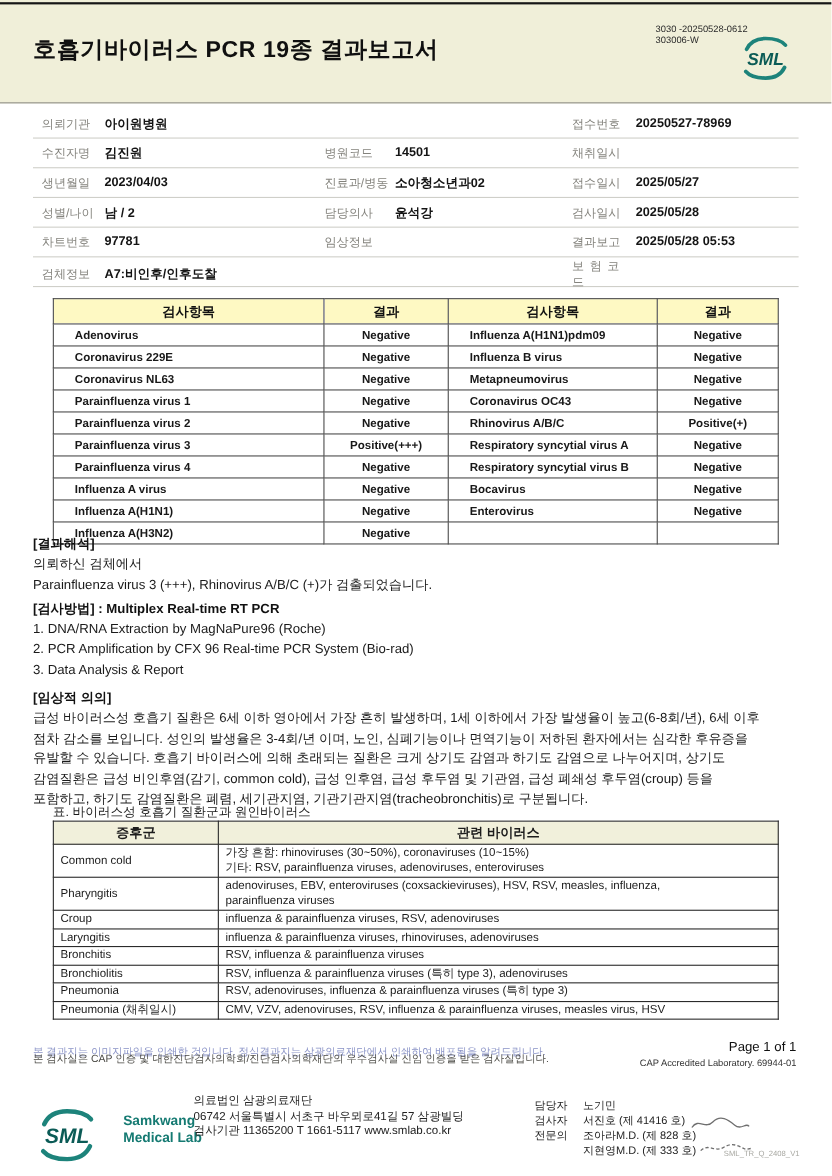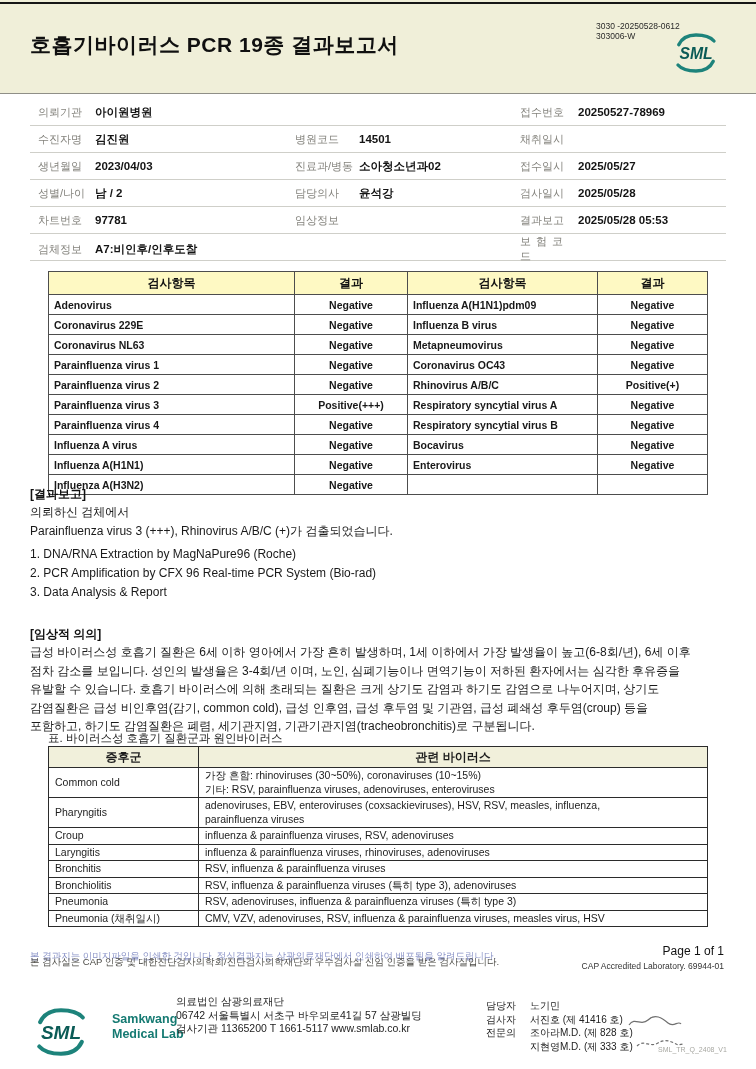--- a/index.html
+++ b/index.html
@@ -18,21 +18,21 @@
   .p-row{display:grid;grid-template-columns:57px 200px 64px 161px 58px 1fr;align-items:center;height:26px;border-bottom:1px solid #cfcfc9;padding-left:8px;}
   .pl{font-size:11px;color:#84837d;}
   .pv{font-size:11.5px;font-weight:bold;color:#141414;}
   .pl3{letter-spacing:1px;}
 
   
   .rtable{position:absolute;left:48px;top:271px;border-collapse:collapse;table-layout:fixed;width:659px;}
   .rtable th,.rtable td{border:1px solid #4d4d4d;overflow:hidden;white-space:nowrap;}
   .rtable th{background:#fef9c3;font-size:12px;font-weight:bold;height:20px;text-align:center;color:#111;}
   .rtable td{height:17px;font-size:10.5px;font-weight:bold;color:#181818;}
-  .vn{text-align:left;padding-left:5px;}
+  .vn{text-align:left;padding-left:19px;}
   .vr{text-align:center;}
   .red{color:#ea0013;}
 
   
   .sec{position:absolute;left:30px;font-size:12px;color:#1a1a1a;}
   .sec-title{font-weight:bold;font-size:12px;color:#111;}
   .sec .ln{line-height:19px;}
   .pre{white-space:pre-line;}
   .clinical-body{line-height:18.5px;width:700px;}
 
@@ -201,26 +201,27 @@
     <tr>
           <td class="vn">Influenza A(H3N2)</td>
           <td class="vr">Negative</td>
           <td class="vn"></td>
           <td class="vr"></td>
         </tr>
   </tbody>
     </table>
 
   <div class="sec" style="top:486px;">
-    <div class="sec-title">[결과보고]</div>
+    <div class="sec-title">[결과해석]</div>
     <div class="ln">의뢰하신 검체에서</div>
     <div class="ln">Parainfluenza virus 3 (+++), Rhinovirus A/B/C (+)가 검출되었습니다.</div>
   </div>
 
   <div class="sec" style="top:545px;">
+    <div class="sec-title">[검사방법] : Multiplex Real-time RT PCR</div>
     <div class="ln">1. DNA/RNA Extraction by MagNaPure96 (Roche)</div>
     <div class="ln">2. PCR Amplification by CFX 96 Real-time PCR System (Bio-rad)</div>
     <div class="ln">3. Data Analysis &amp; Report</div>
   </div>
 
   <div class="sec" style="top:626px;">
     <div class="sec-title">[임상적 의의]</div>
     <div class="clinical-body pre">급성 바이러스성 호흡기 질환은 6세 이하 영아에서 가장 흔히 발생하며, 1세 이하에서 가장 발생율이 높고(6-8회/년), 6세 이후
 점차 감소를 보입니다. 성인의 발생율은 3-4회/년 이며, 노인, 심폐기능이나 면역기능이 저하된 환자에서는 심각한 후유증을
 유발할 수 있습니다. 호흡기 바이러스에 의해 초래되는 질환은 크게 상기도 감염과 하기도 감염으로 나누어지며, 상기도

